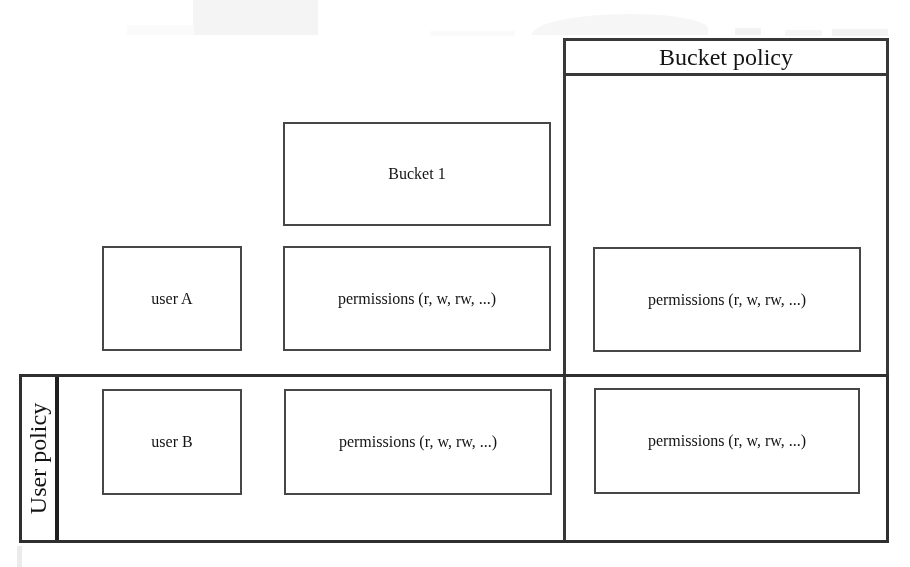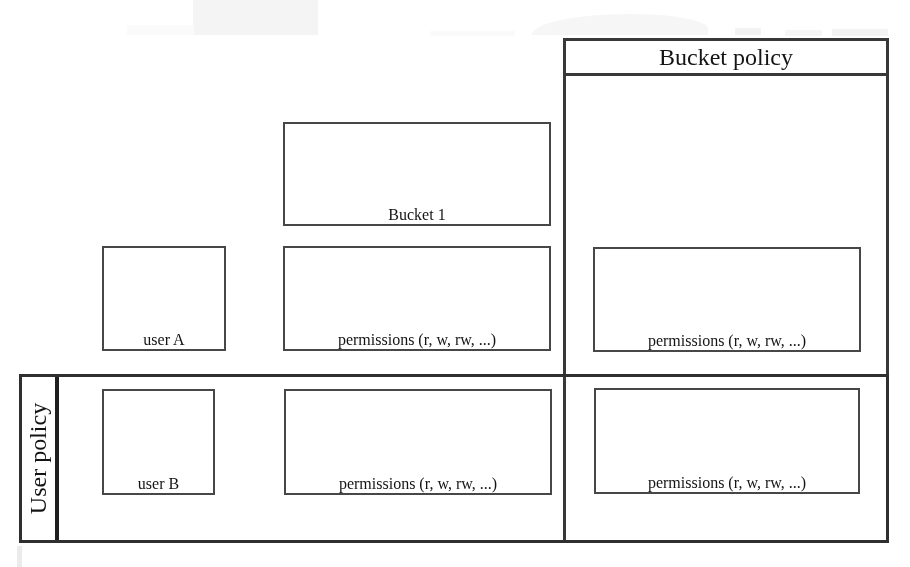--- a/index.html
+++ b/index.html
@@ -47,30 +47,30 @@
   .user-policy-labelcol .vtext {
     transform: rotate(-90deg);
     white-space: nowrap;
     font-size: 24px;
   }
 
   
   .node {
     border: 2px solid #474747;
     background: #ffffff;
-    display: flex; align-items: flex-end; justify-content: center;
+    display: flex; align-items: center; justify-content: center;
     text-align: center;
     font-size: 16px;
   }
   .bucket1  { left: 283px; top: 122px; width: 268px; height: 104px; }
   .bucket2  { left: 593px; top: 122px; width: 267px; height: 104px; }
-  .user-a   { left: 102px; top: 246px; width: 124px; height: 105px; }
+  .user-a   { left: 102px; top: 246px; width: 140px; height: 105px; }
   .perm-a1  { left: 283px; top: 246px; width: 268px; height: 105px; }
   .perm-a2  { left: 593px; top: 247px; width: 268px; height: 105px; }
-  .user-b   { left: 102px; top: 389px; width: 113px; height: 106px; }
+  .user-b   { left: 102px; top: 389px; width: 140px; height: 106px; }
   .perm-b1  { left: 284px; top: 389px; width: 268px; height: 106px; }
   .perm-b2  { left: 594px; top: 388px; width: 266px; height: 106px; }
 </style>
 </head>
 <body>
 
 <div class="canvas">
 
   <div class="abs art-a"></div>
   <div class="abs art-b"></div>

